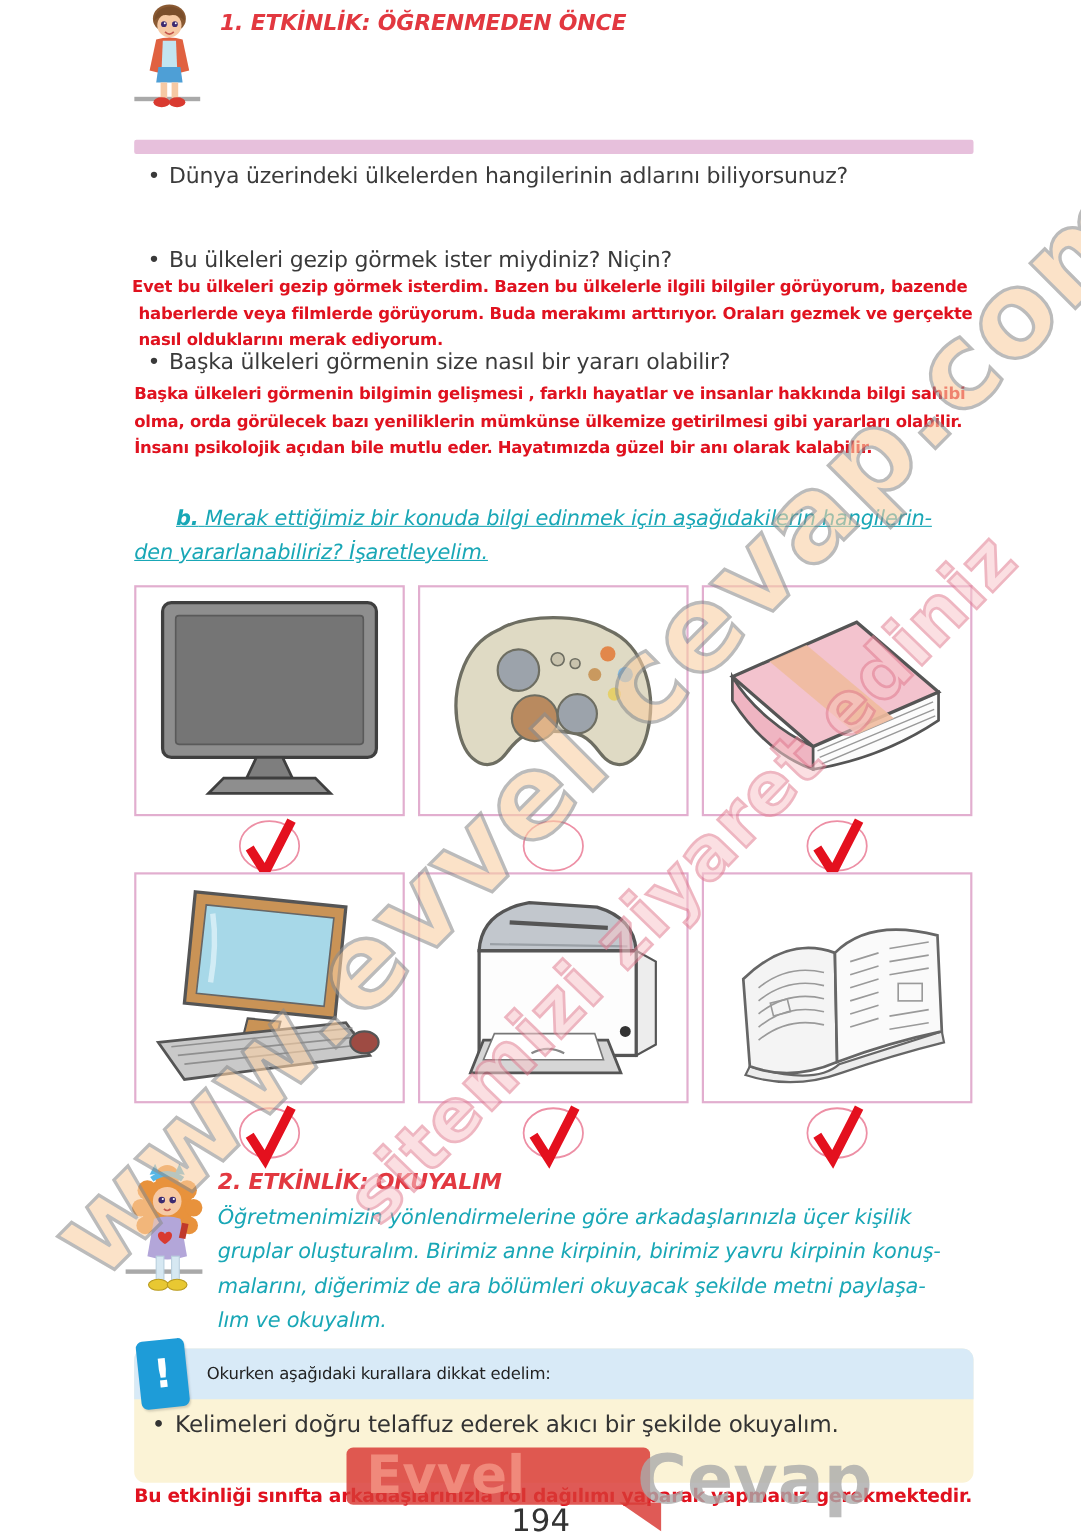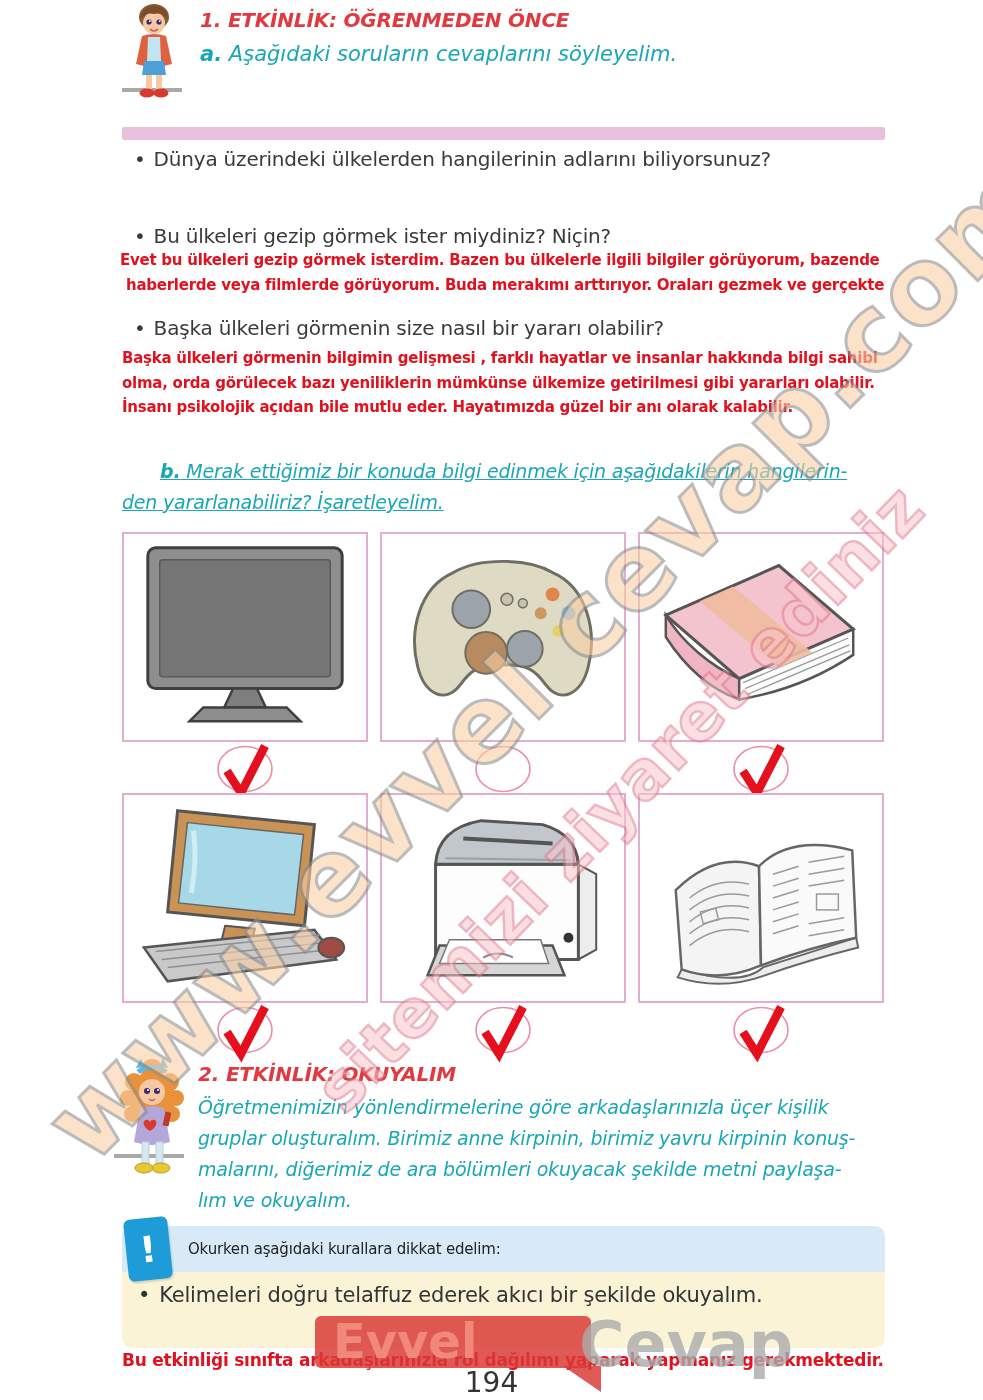--- a/index.html
+++ b/index.html
@@ -85,39 +85,36 @@
       <path d="M26,35 L38,35 L39,59 L25,59 Z" fill="#C2E4F0"></path>
       <path d="M22,59 L42,59 L44,73 L20,73 Z" fill="#4E9FD6"></path>
       <rect x="24" y="73" width="6" height="14" fill="#F6C9A4"></rect>
       <rect x="34" y="73" width="6" height="14" fill="#F6C9A4"></rect>
       <ellipse cx="25" cy="91" rx="7.5" ry="4.5" fill="#D93A30"></ellipse>
       <ellipse cx="39" cy="91" rx="7.5" ry="4.5" fill="#D93A30"></ellipse>
     </svg>
   </div>
 
   <div class="abs act-title" style="left:200px;top:8px;">1. ETKİNLİK: ÖĞRENMEDEN ÖNCE</div>
-  <div class="abs teal sub-a" style="left:200px;top:42px;">
-    <b>a.</b>
-    <span>Aşağıdaki soruların cevaplarını söyleyelim.</span>
-  </div>
 
   <div class="abs pink-bar" style="left:122px;top:127px;"></div>
 
   <div class="abs question" style="left:122px;top:147px;">
     <span class="bullet">•</span><span>Dünya üzerindeki ülkelerden hangilerinin adlarını biliyorsunuz?</span>
   </div>
   <div class="abs answer" style="left:124px;top:173px;">
   </div>
 
   <div class="abs question" style="left:122px;top:224px;text-align:center;">
     <span class="bullet">•</span><span>Bu ülkeleri gezip görmek ister miydiniz? Niçin?</span>
   </div>
   <div class="abs answer" style="left:120px;top:248px;">
     <div>Evet bu ülkeleri gezip görmek isterdim. Bazen bu ülkelerle ilgili bilgiler görüyorum, bazende</div>
     <div style="padding-left:6px;">haberlerde veya filmlerde görüyorum. Buda merakımı arttırıyor. Oraları gezmek ve gerçekte</div>
+    <div style="padding-left:6px;">nasıl olduklarını merak ediyorum.</div>
   </div>
 
   <div class="abs question" style="left:122px;top:316px;">
     <span class="bullet">•</span><span>Başka ülkeleri görmenin size nasıl bir yararı olabilir?</span>
   </div>
   <div class="abs answer" style="left:122px;top:346px;">
     <div>Başka ülkeleri görmenin bilgimin gelişmesi , farklı hayatlar ve insanlar hakkında bilgi sahibi</div>
     <div>olma, orda görülecek bazı yeniliklerin mümkünse ülkemize getirilmesi gibi yararları olabilir.</div>
     <div>İnsanı psikolojik açıdan bile mutlu eder. Hayatımızda güzel bir anı olarak kalabilir.</div>
   </div>

